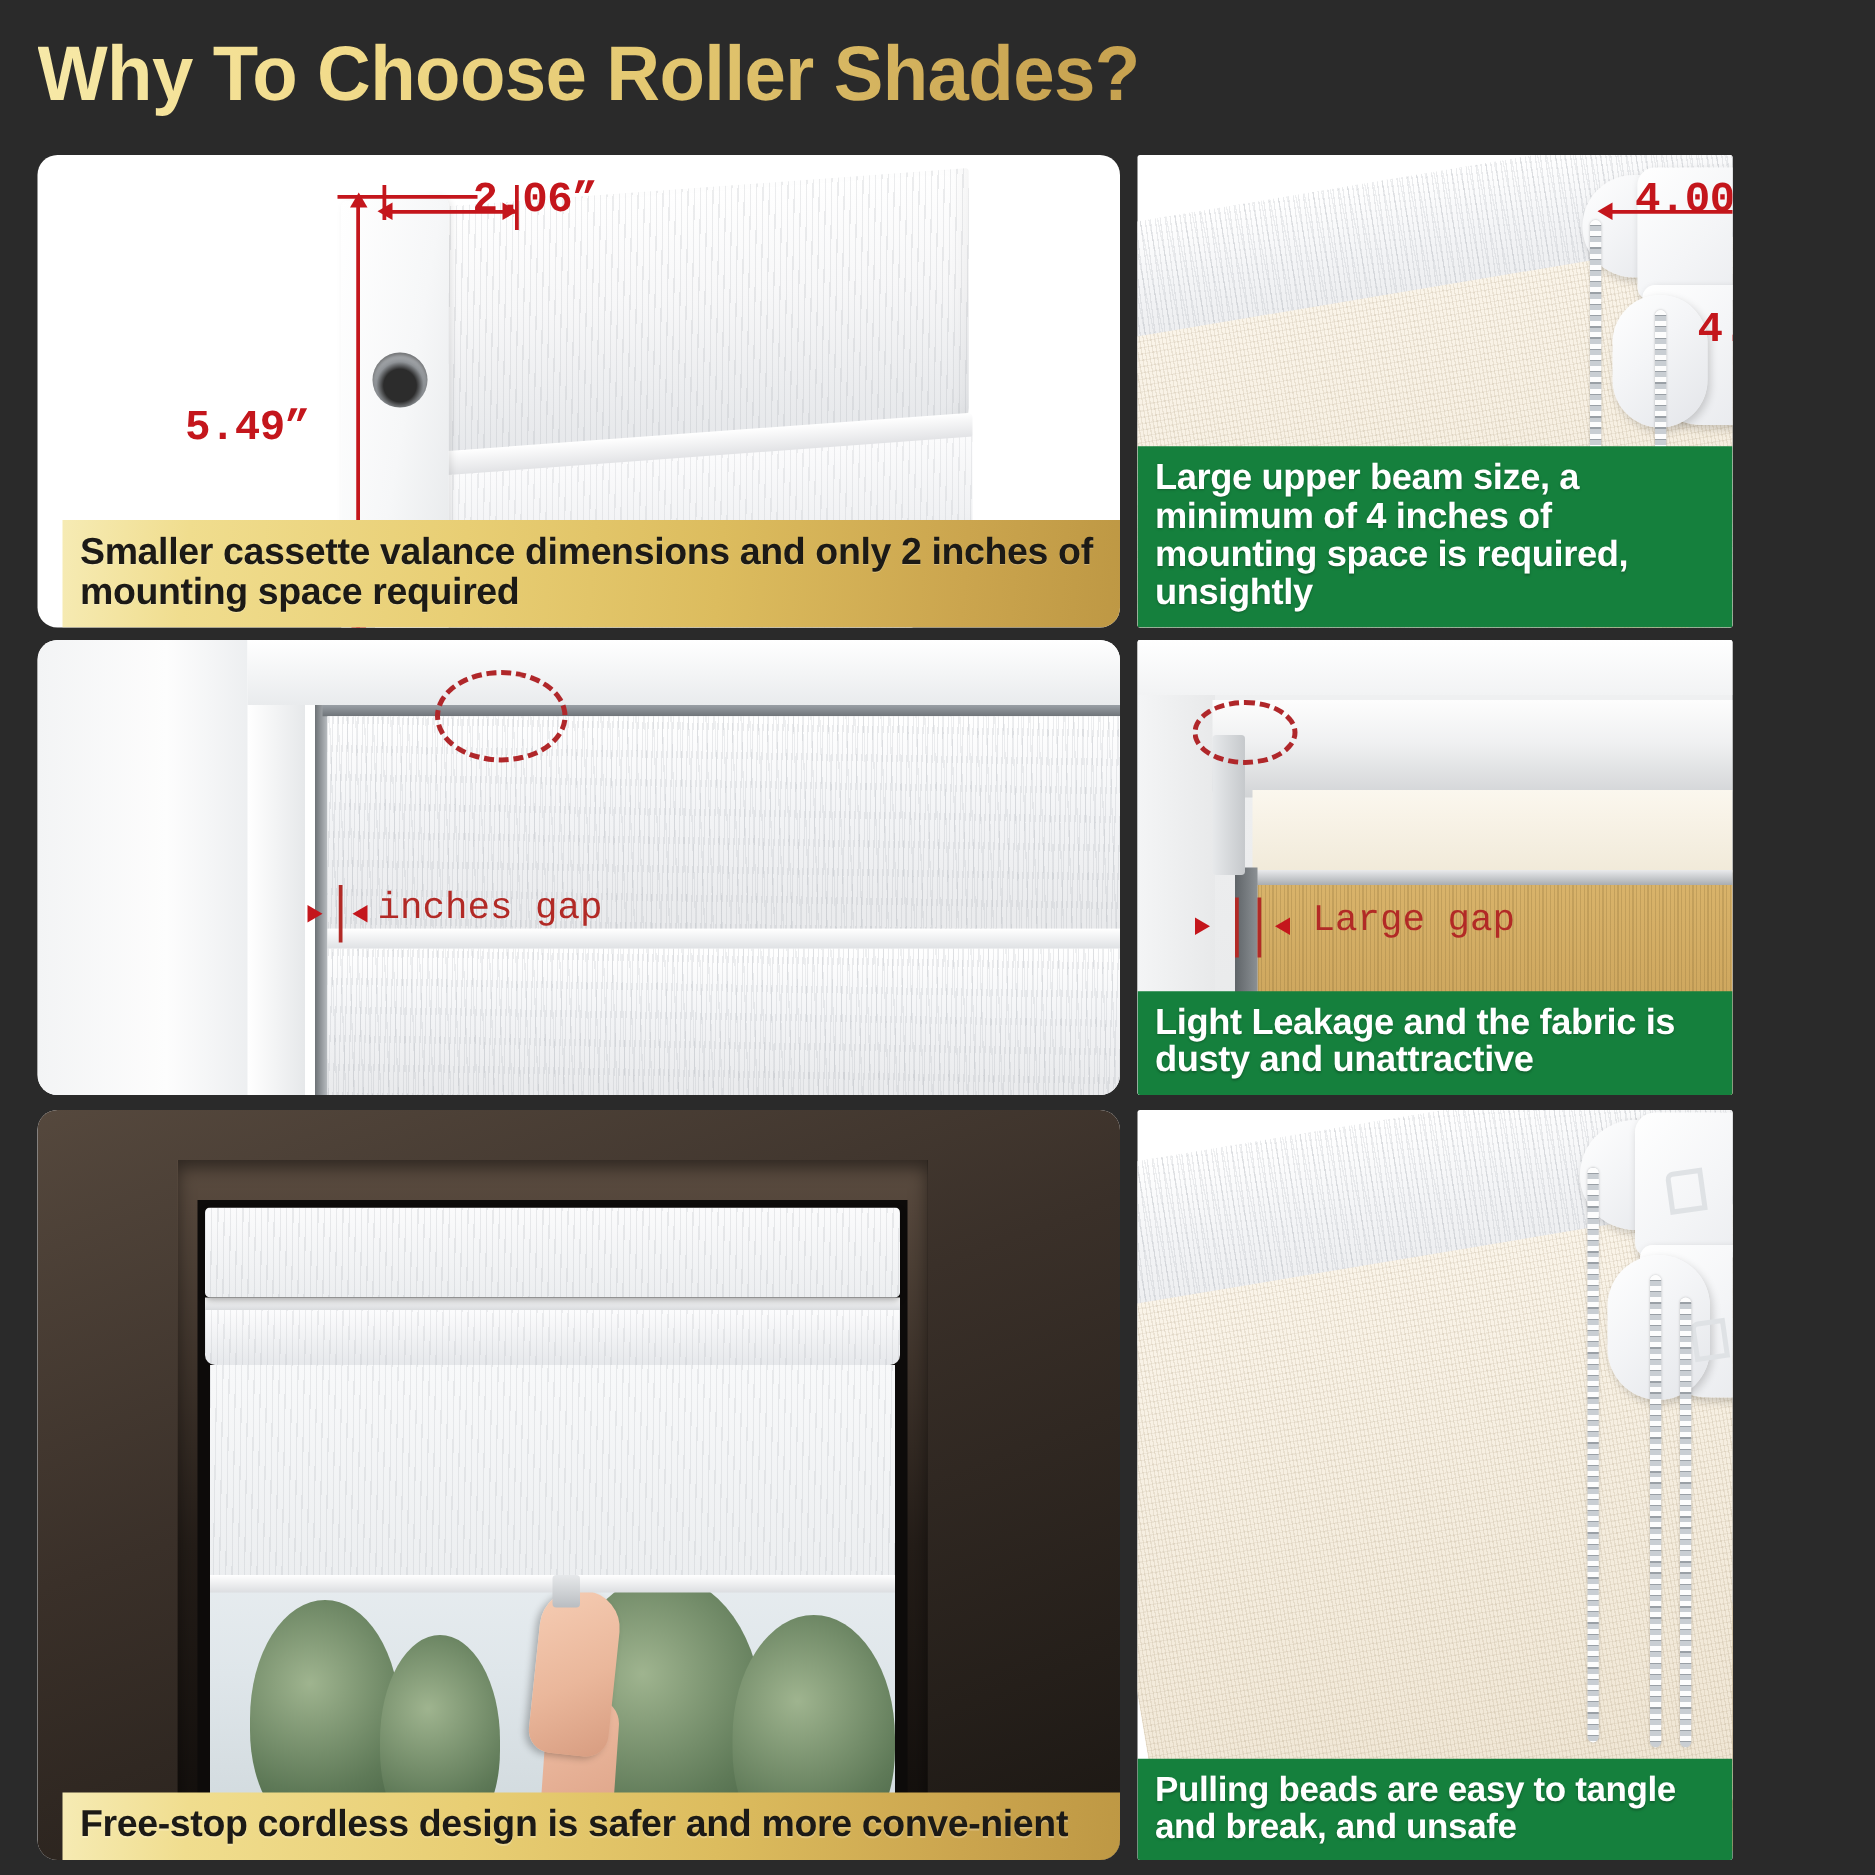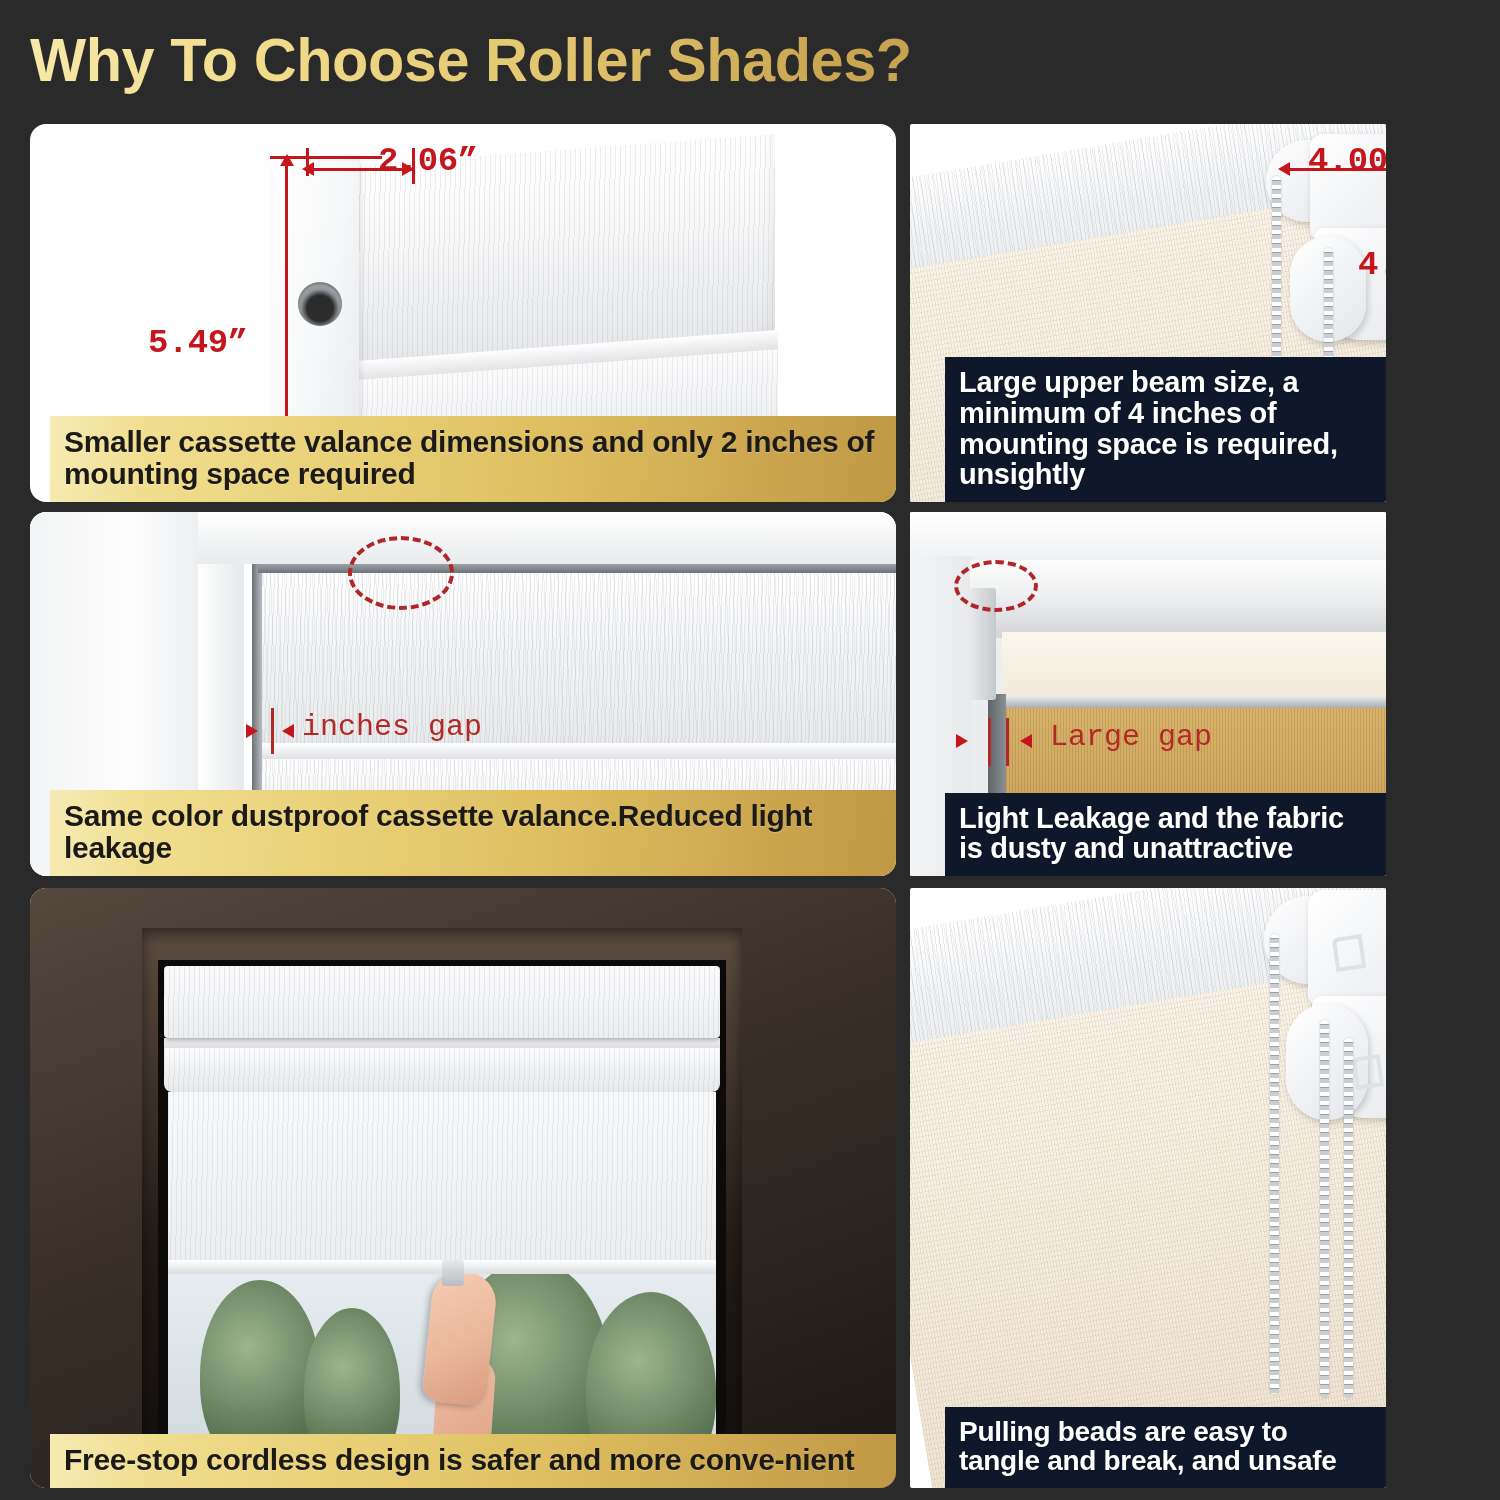--- a/index.html
+++ b/index.html
@@ -50,24 +50,23 @@
     line-height:1.06;
     letter-spacing:-0.3px;
   }
   .caption.gold {
     background-image:linear-gradient(95deg,#F6EBB4 0%,#F0DD8E 12%,#E8CE74 38%,#DCBC5E 62%,#CBA54E 85%,#BE9844 100%);
     color:#1c1a16;
     text-shadow:0 1px 0 rgba(255,255,255,.25);
     margin-left:20px;
   }
   .caption.gray {
-    background:#0f172a;
+    background:#15803d;
     color:#ffffff;
     text-shadow:0 1px 2px rgba(0,0,0,.25);
-    margin-left:35px;
   }
   .cap-lg { font-size:30px; }
   .cap-md { font-size:29px; }
   .cap-sm { font-size:28px; }
 
   
   .fabric-white {
     background:
       repeating-linear-gradient(92deg, rgba(155,160,168,.20) 0 1px, rgba(255,255,255,0) 1px 4px),
       repeating-linear-gradient(88deg, rgba(130,138,148,.13) 0 1px, rgba(255,255,255,0) 1px 7px),
@@ -318,21 +317,20 @@
       <div class="p3-band3 fabric-white"></div>
 
       <div class="dash-ellipse" style="left:318px; top:536px; width:106px; height:74px; transform:translateY(-512px);"></div>
 
       <div class="arrow-r" style="left:216px; top:212px;"></div>
       <div class="dim-line dim-v" style="left:241px; top:196px; height:46px; background:#B22A26;"></div>
       <div class="arrow-l" style="left:252px; top:212px;"></div>
       <div class="gap-note" style="left:272px; top:198px;">inches gap</div>
     </div>
 
-    <div class="caption gold cap-lg">Same color dustproof cassette valance.Reduced light leakage</div>
   </div>
 
   <div class="panel right row2">
     <div class="photo">
       <div class="p4-bg"></div>
       <div class="p4-top"></div>
       <div class="p4-wall"></div>
       <div class="p4-tube"></div>
       <div class="p4-cream"></div>
       <div class="p4-rail"></div>

